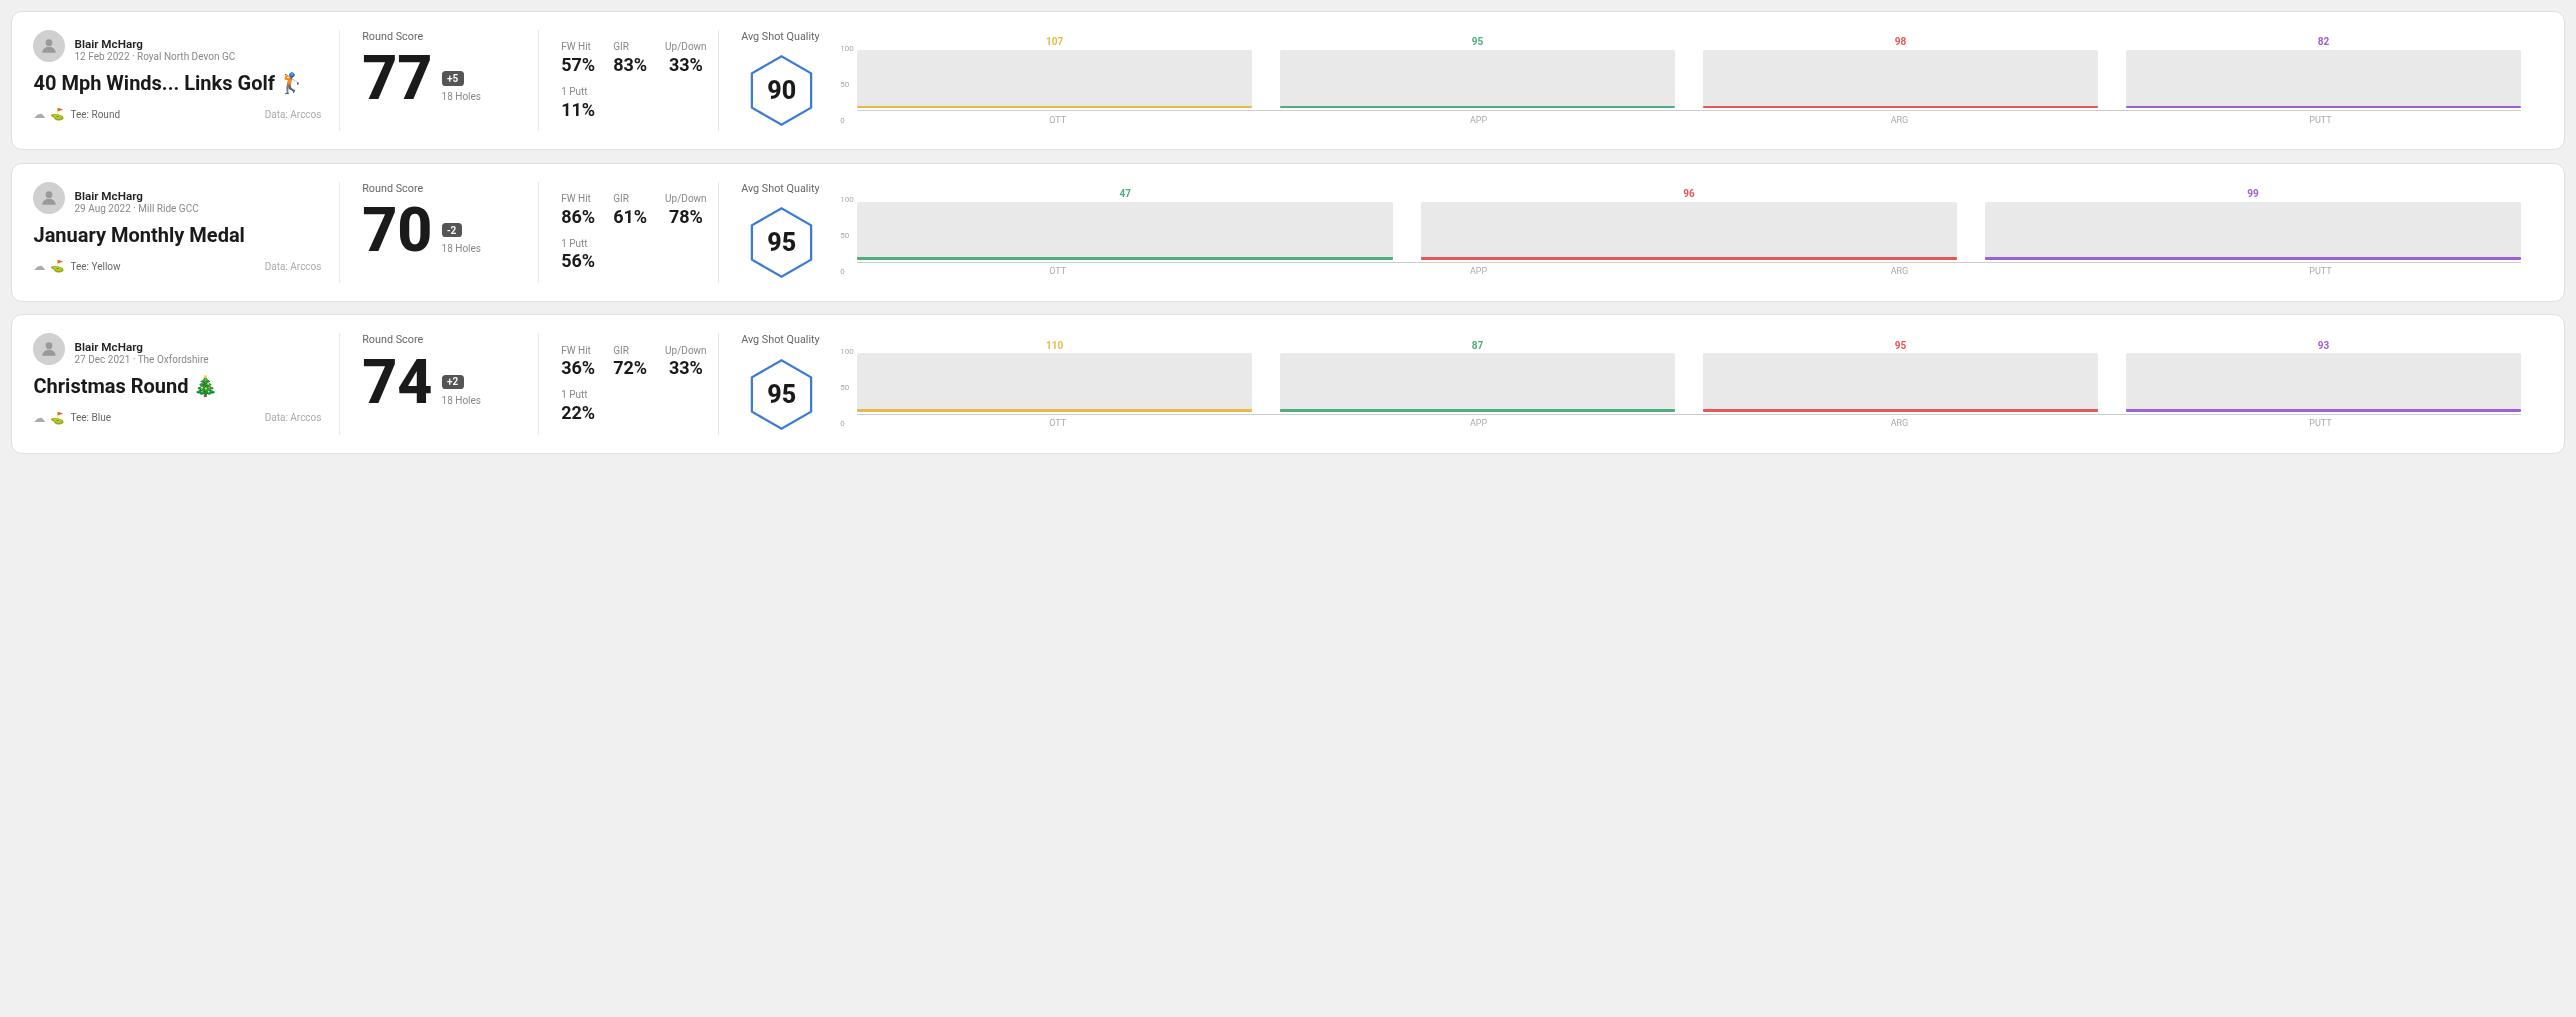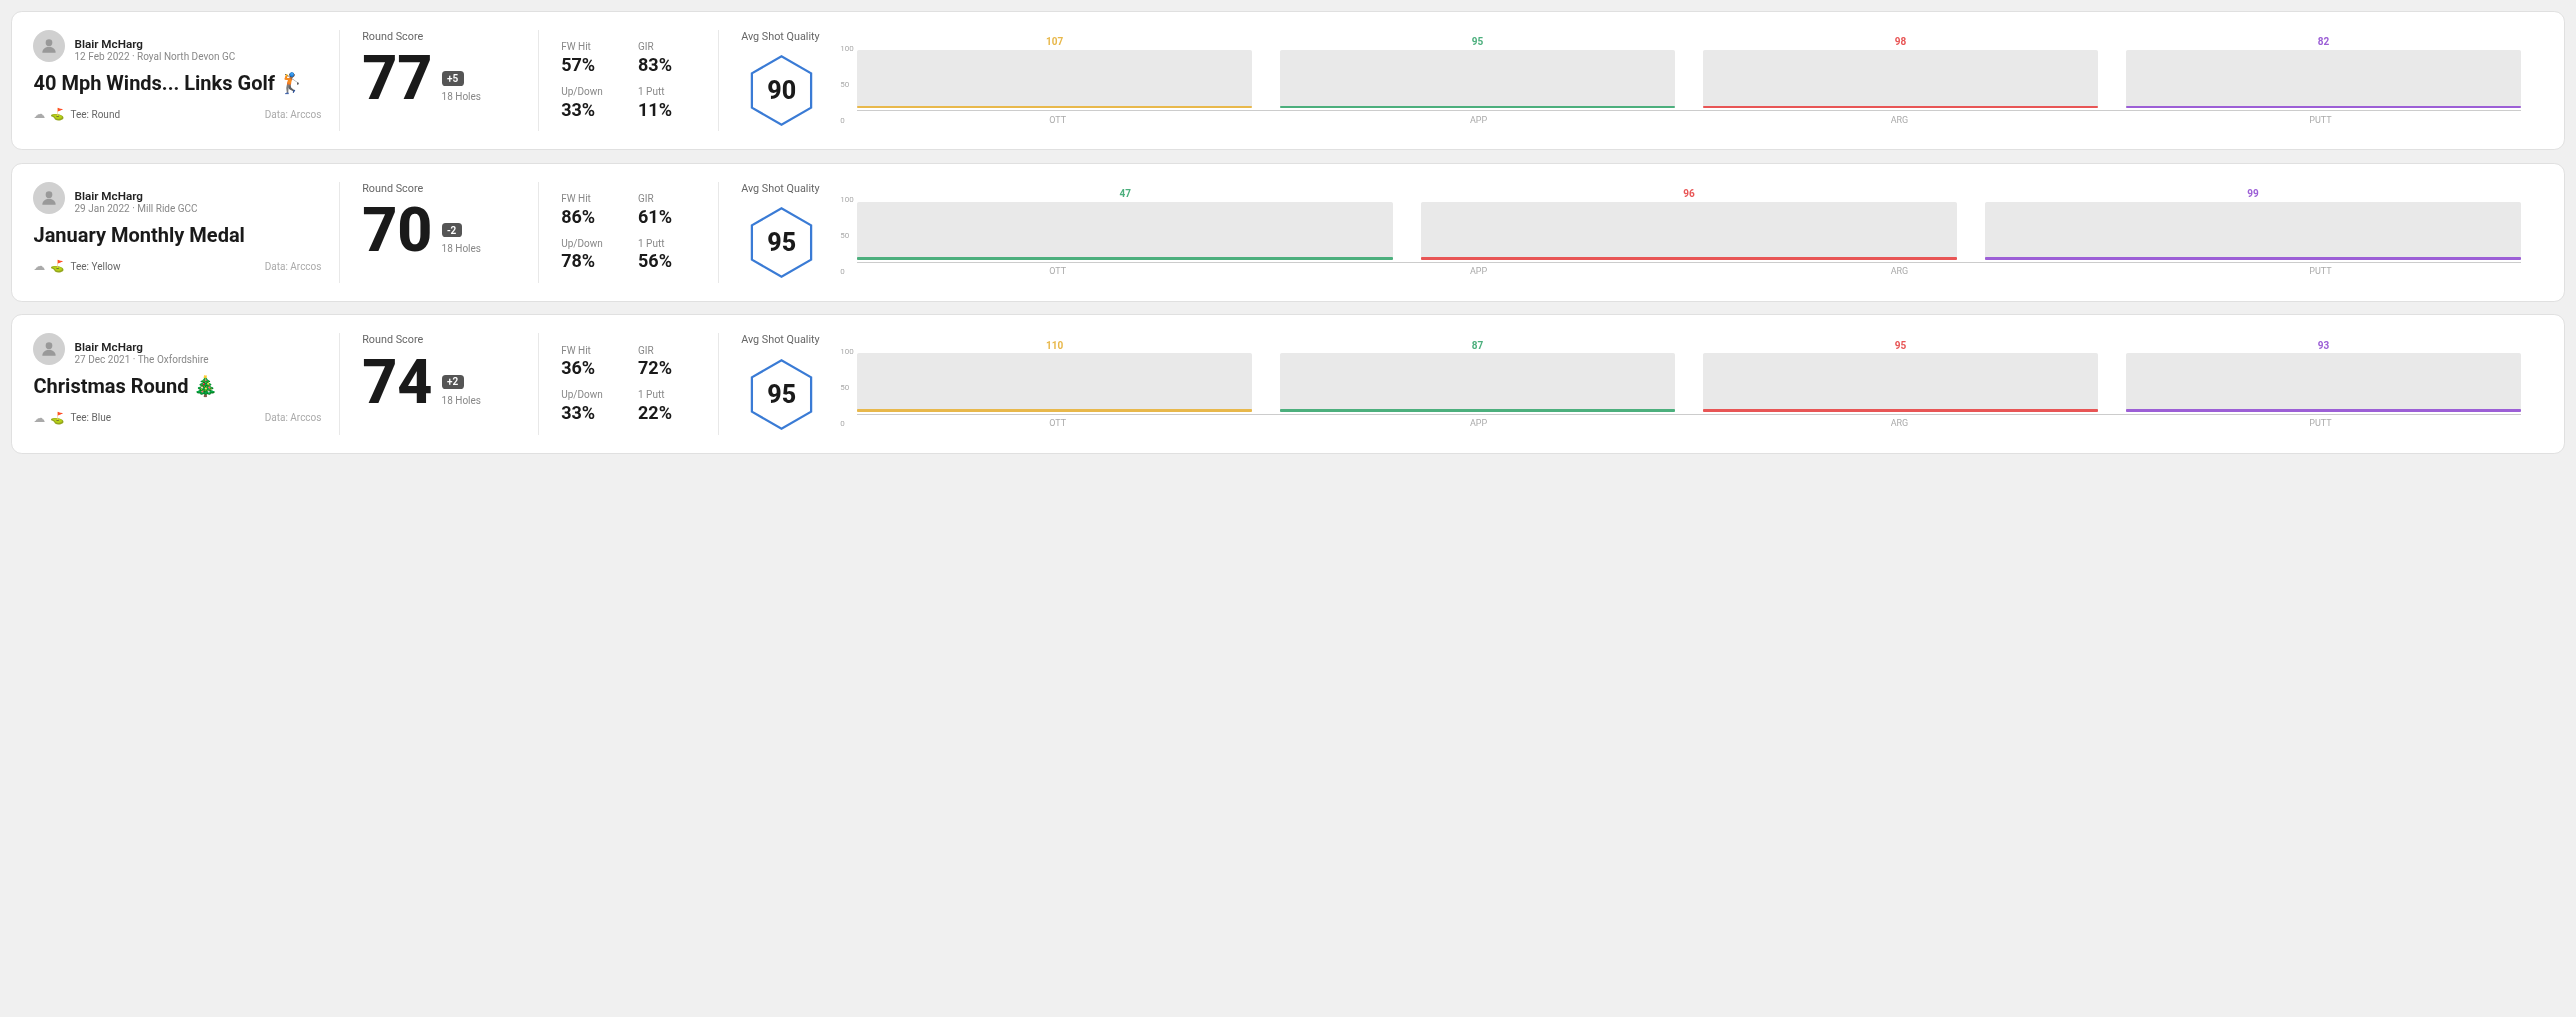--- a/index.html
+++ b/index.html
@@ -120,32 +120,33 @@
       width: 180px;
       flex-shrink: 0;
       padding: 0 21.7px;
       border-right: 0.9px solid #e8e8e8;
       display: flex;
       flex-direction: column;
       justify-content: center;
     }
     .stats-grid {
       display: grid;
-      grid-template-columns: 1fr 1fr;
+      grid-template-columns: 1fr 1fr 1fr;
       gap: 11px 18px;
     }
     .stat-item .stat-label {
       font-size: 10px;
       color: #888;
       margin-bottom: 1.8px;
     }
     .stat-item .stat-value {
       font-size: 18px;
       font-weight: 700;
       color: #1a1a1a;
+      text-align: center;
     }
     .quality-section {
       flex: 1;
       padding: 0 21.7px;
       display: flex;
       align-items: center;
       gap: 18px;
     }
     .section-label-quality {
       font-size: 10.8px;
@@ -363,21 +364,21 @@
       <div class="left-section">
         <div class="user-row">
           <div class="avatar">
             <svg viewBox="0 0 24 24">
               <circle cx="12" cy="8" r="4"></circle>
               <path d="M4 20c0-4 3.6-7 8-7s8 3 8 7"></path>
             </svg>
           </div>
           <div class="user-info">
             <div class="name">Blair McHarg</div>
-            <div class="date-course">29 Jan 2022 · Mill Ride GCC</div>
+            <div class="date-course">29 Aug 2022 · Mill Ride GCC</div>
           </div>
         </div>
         <div class="round-title">January Monthly Medal</div>
         <div class="footer-row">
           <div class="tee-info">
             <span class="tee-icon">☁</span>
             <span class="tee-icon">⛳</span>
             <span>Tee: Yellow</span>
           </div>
           <div class="data-source">Data: Arccos</div>

